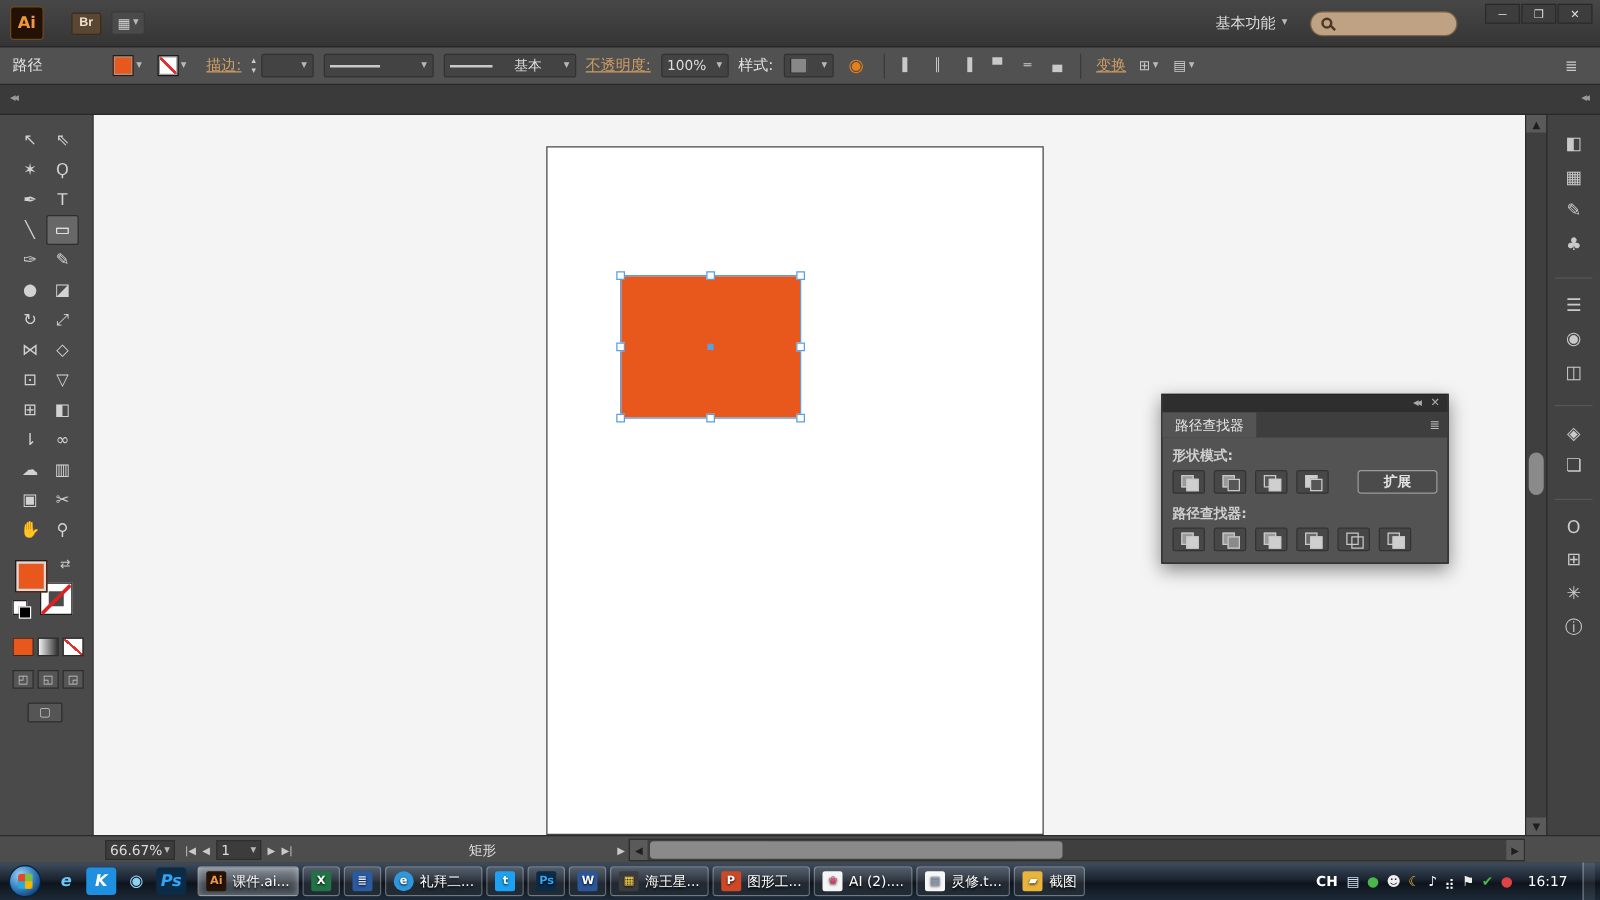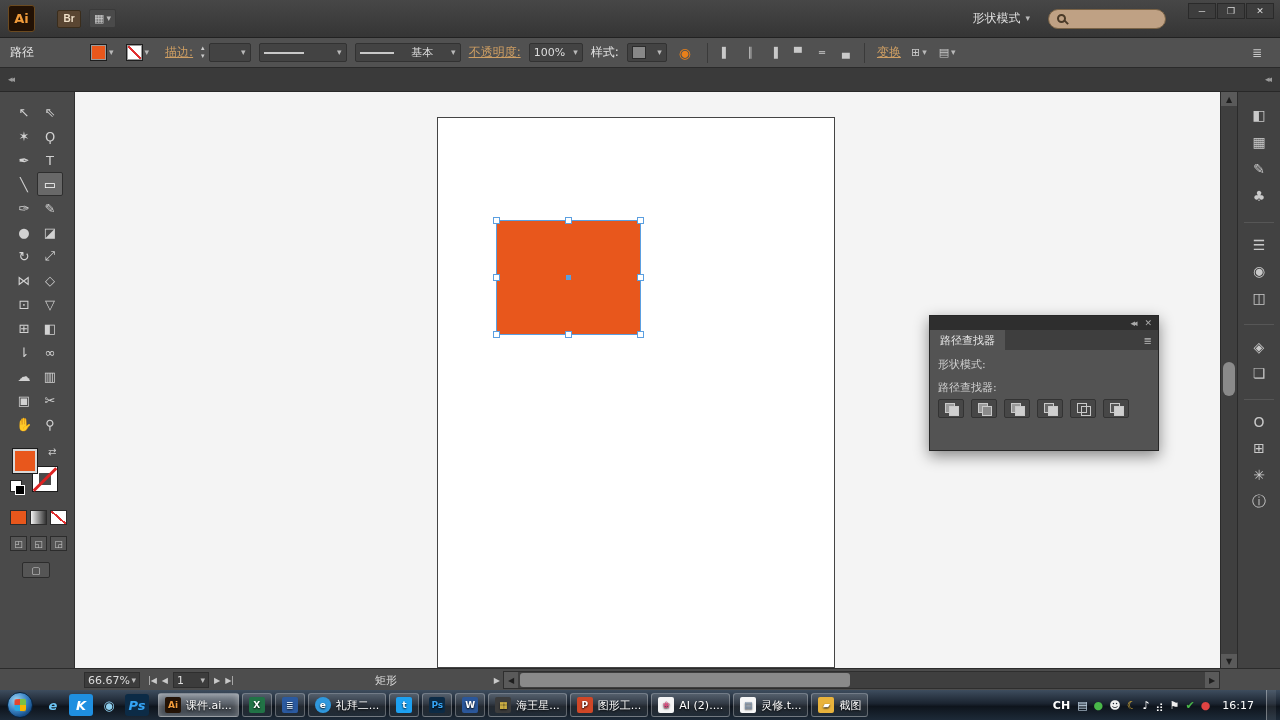--- a/index.html
+++ b/index.html
@@ -114,21 +114,21 @@
 
   
   #pathfinder{position:absolute;left:929px;top:315px;width:230px;height:136px;background:#535353;
     border:1px solid #262626;box-shadow:0 5px 14px rgba(0,0,0,.45);z-index:20;}
   .pf-head{height:14px;background:#2e2e2e;display:flex;justify-content:flex-end;align-items:center;
     gap:9px;padding:0 6px;color:#aaa;font-size:9px;}
   .pf-head .chev{letter-spacing:-2px;}
   .pf-tabrow{height:20px;background:#3e3e3e;display:flex;align-items:stretch;}
   .pf-tab{background:#545454;padding:0 10px;display:flex;align-items:center;font-size:11px;color:#e6e6e6;white-space:nowrap;}
   .pf-menu{margin-left:auto;color:#bbb;font-size:10px;display:flex;align-items:center;padding-right:6px;}
-  .pf-body{padding:6px 8px 4px;}
+  .pf-body{padding:6px 8px 4px;font-weight:bold;}
   .pf-label{font-size:11px;color:#cfcfcf;margin:1px 0 4px;}
   .pf-row{display:flex;align-items:center;gap:7px;}
   .pf-btn{width:26px;height:19px;background:#474747;border:1px solid #333;border-radius:2px;
     display:flex;align-items:center;justify-content:center;}
   .expand-btn{margin-left:16px;width:66px;height:19px;border:1px solid #9a9a9a;border-radius:3px;
     font-size:11px;color:#e2e2e2;display:flex;align-items:center;justify-content:center;background:#4b4b4b;}
   .pf-ic{position:relative;width:13px;height:12px;}
   .pf-ic::before{content:"";position:absolute;left:0;top:0;width:8px;height:8px;border:1px solid #c9c9c9;background:#9a9a9a;}
   .pf-ic::after{content:"";position:absolute;left:4px;top:3px;width:8px;height:8px;border:1px solid #c9c9c9;background:#cfcfcf;}
   .pf-ic.minus-front::after{background:#565656;}
@@ -212,21 +212,21 @@
 
   <div id="menubar">
     <div class="ai-logo">Ai</div>
     <button class="br-btn">Br</button>
     <div class="arrange">
       <span>▦</span>
       <span class="dd">▾</span>
     </div>
     <div class="mb-spacer"></div>
     <div class="workspace">
-      <span>形状模式</span>
+      <span>基本功能</span>
       <span class="dd">▾</span>
     </div>
     <div class="searchbox">
       <span class="mag"></span>
     </div>
     <div class="winctl">
       <button class="wc">─</button>
       <button class="wc">❐</button>
       <button class="wc">✕</button>
     </div>
@@ -393,20 +393,37 @@
     <div class="pf-head">
       <span class="chev">◂◂</span>
       <span>✕</span>
     </div>
     <div class="pf-tabrow">
       <div class="pf-tab">路径查找器</div>
       <span class="pf-menu">≣</span>
     </div>
     <div class="pf-body">
       <div class="pf-label">形状模式:</div>
+      <div class="pf-row">
+        <div class="pf-row" id="shape-modes-row">
+            <div class="pf-btn">
+              <span class="pf-ic unite"></span>
+            </div>
+            <div class="pf-btn">
+              <span class="pf-ic minus-front"></span>
+            </div>
+            <div class="pf-btn">
+              <span class="pf-ic intersect"></span>
+            </div>
+            <div class="pf-btn">
+              <span class="pf-ic exclude"></span>
+            </div>
+          </div>
+        <div class="expand-btn">扩展</div>
+      </div>
       <div class="pf-label" style="margin-top:8px;">路径查找器:</div>
       <div class="pf-row" id="pathfinders-row">
           <div class="pf-btn">
             <span class="pf-ic divide"></span>
           </div>
           <div class="pf-btn">
             <span class="pf-ic trim"></span>
           </div>
           <div class="pf-btn">
             <span class="pf-ic merge"></span>

